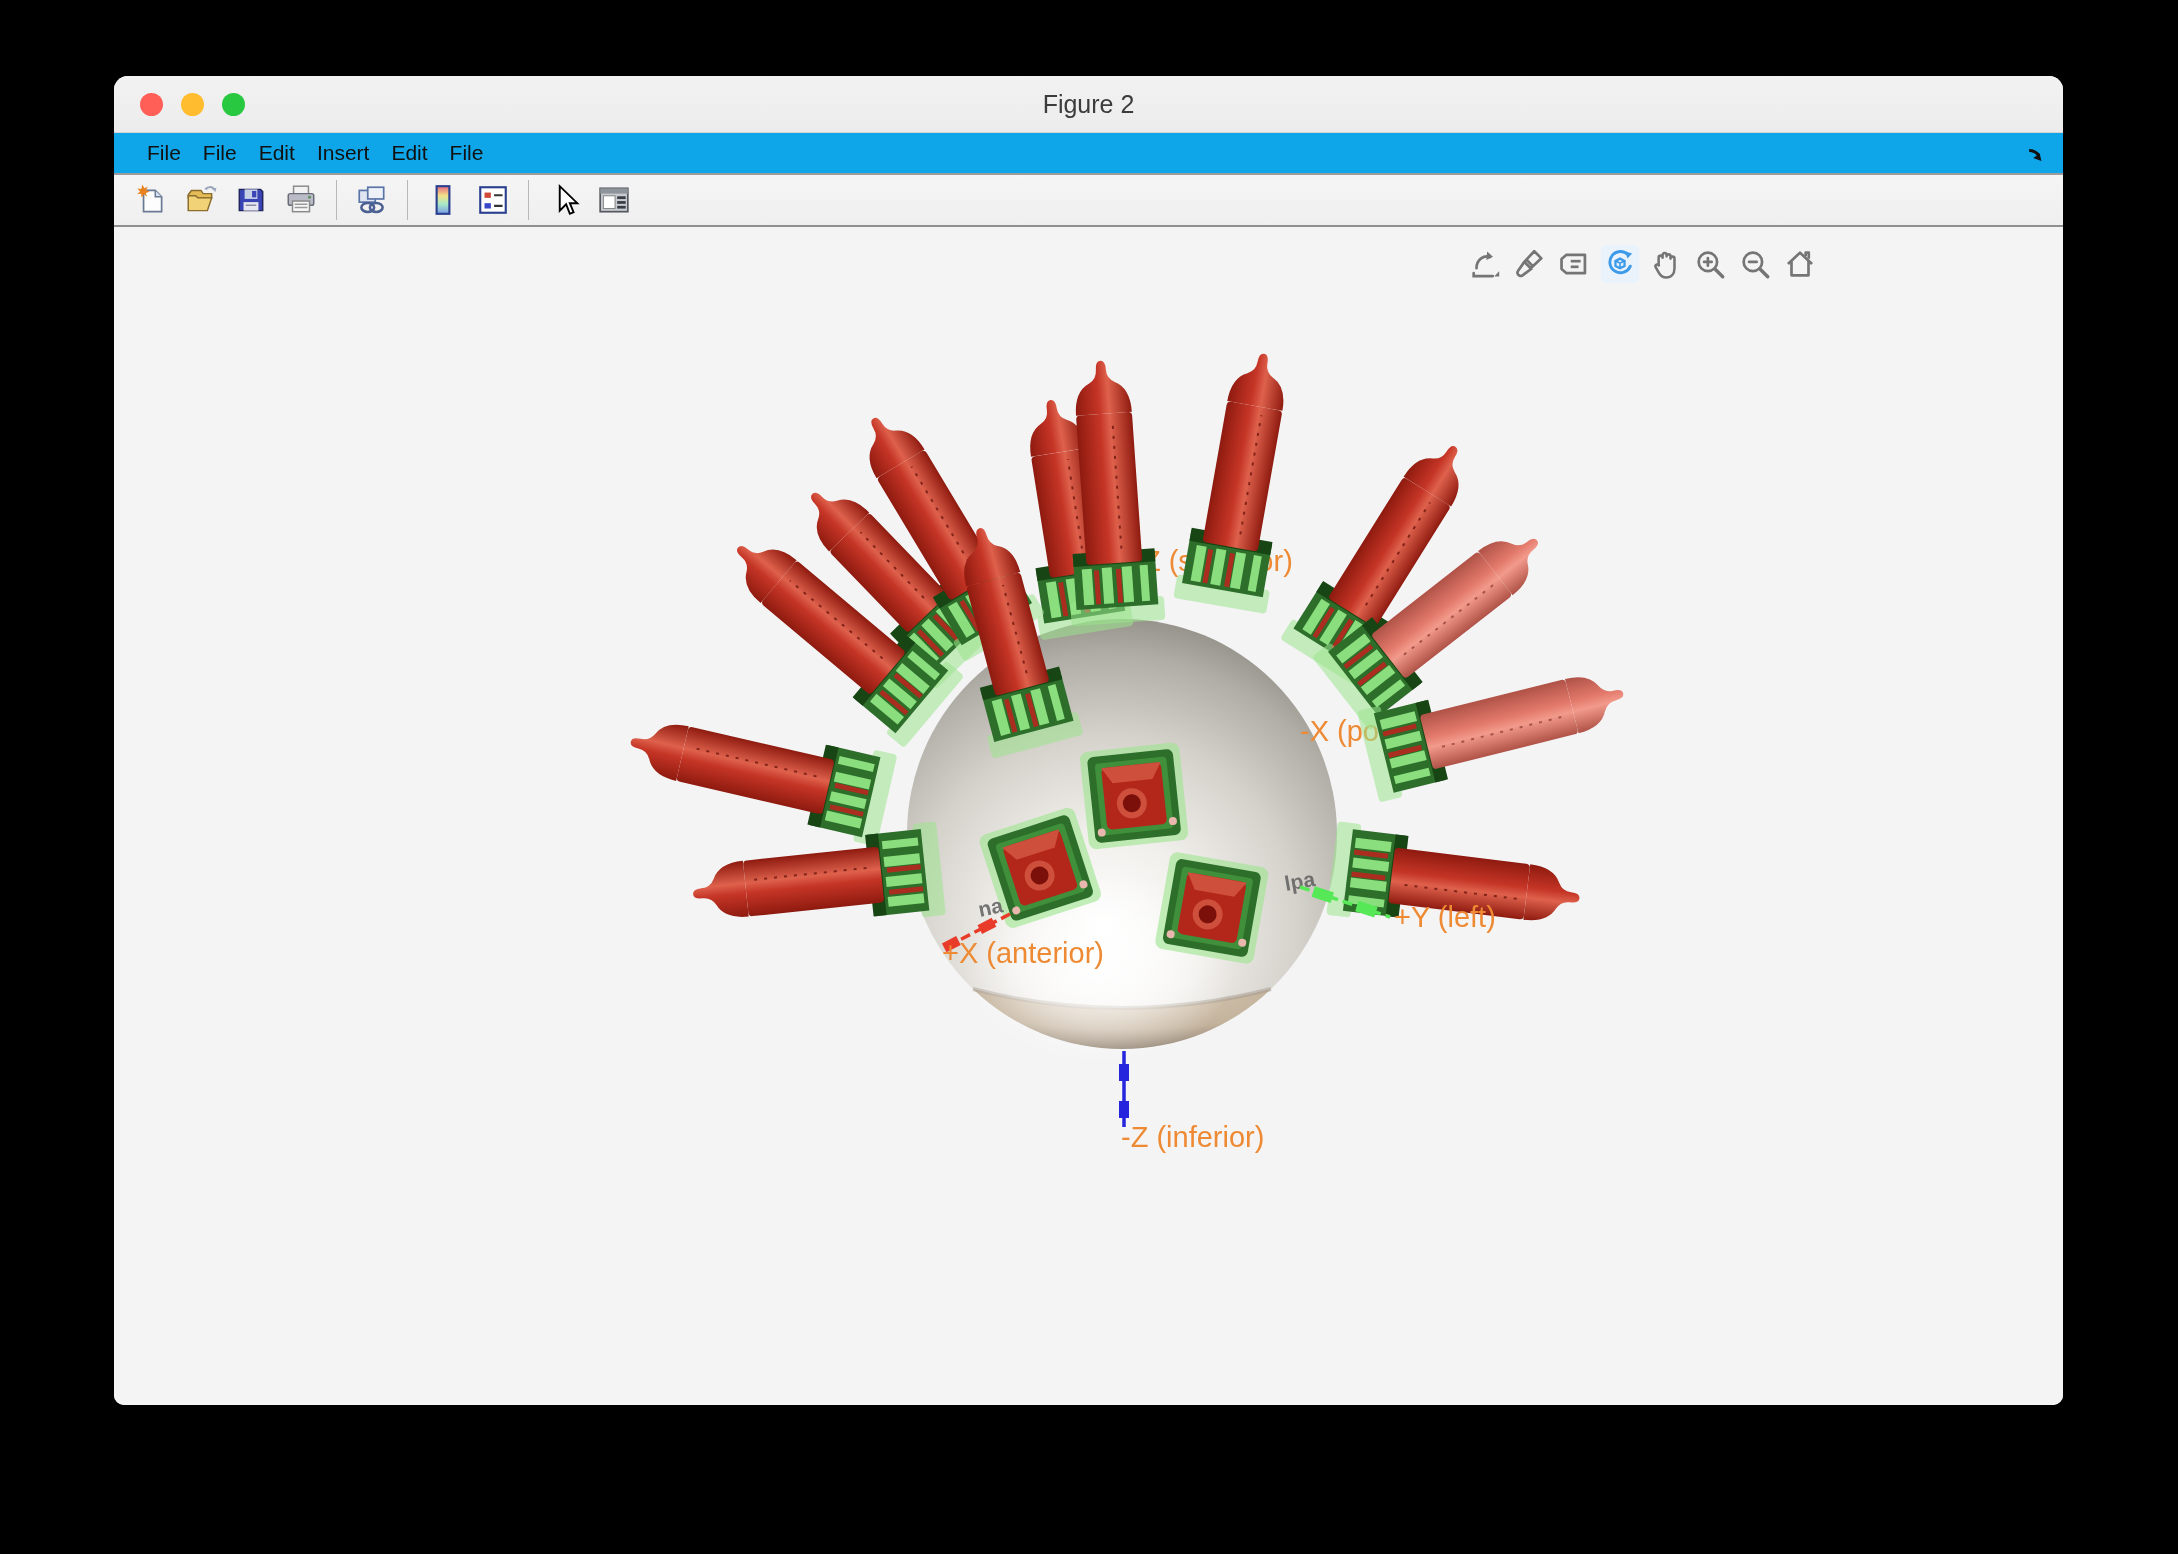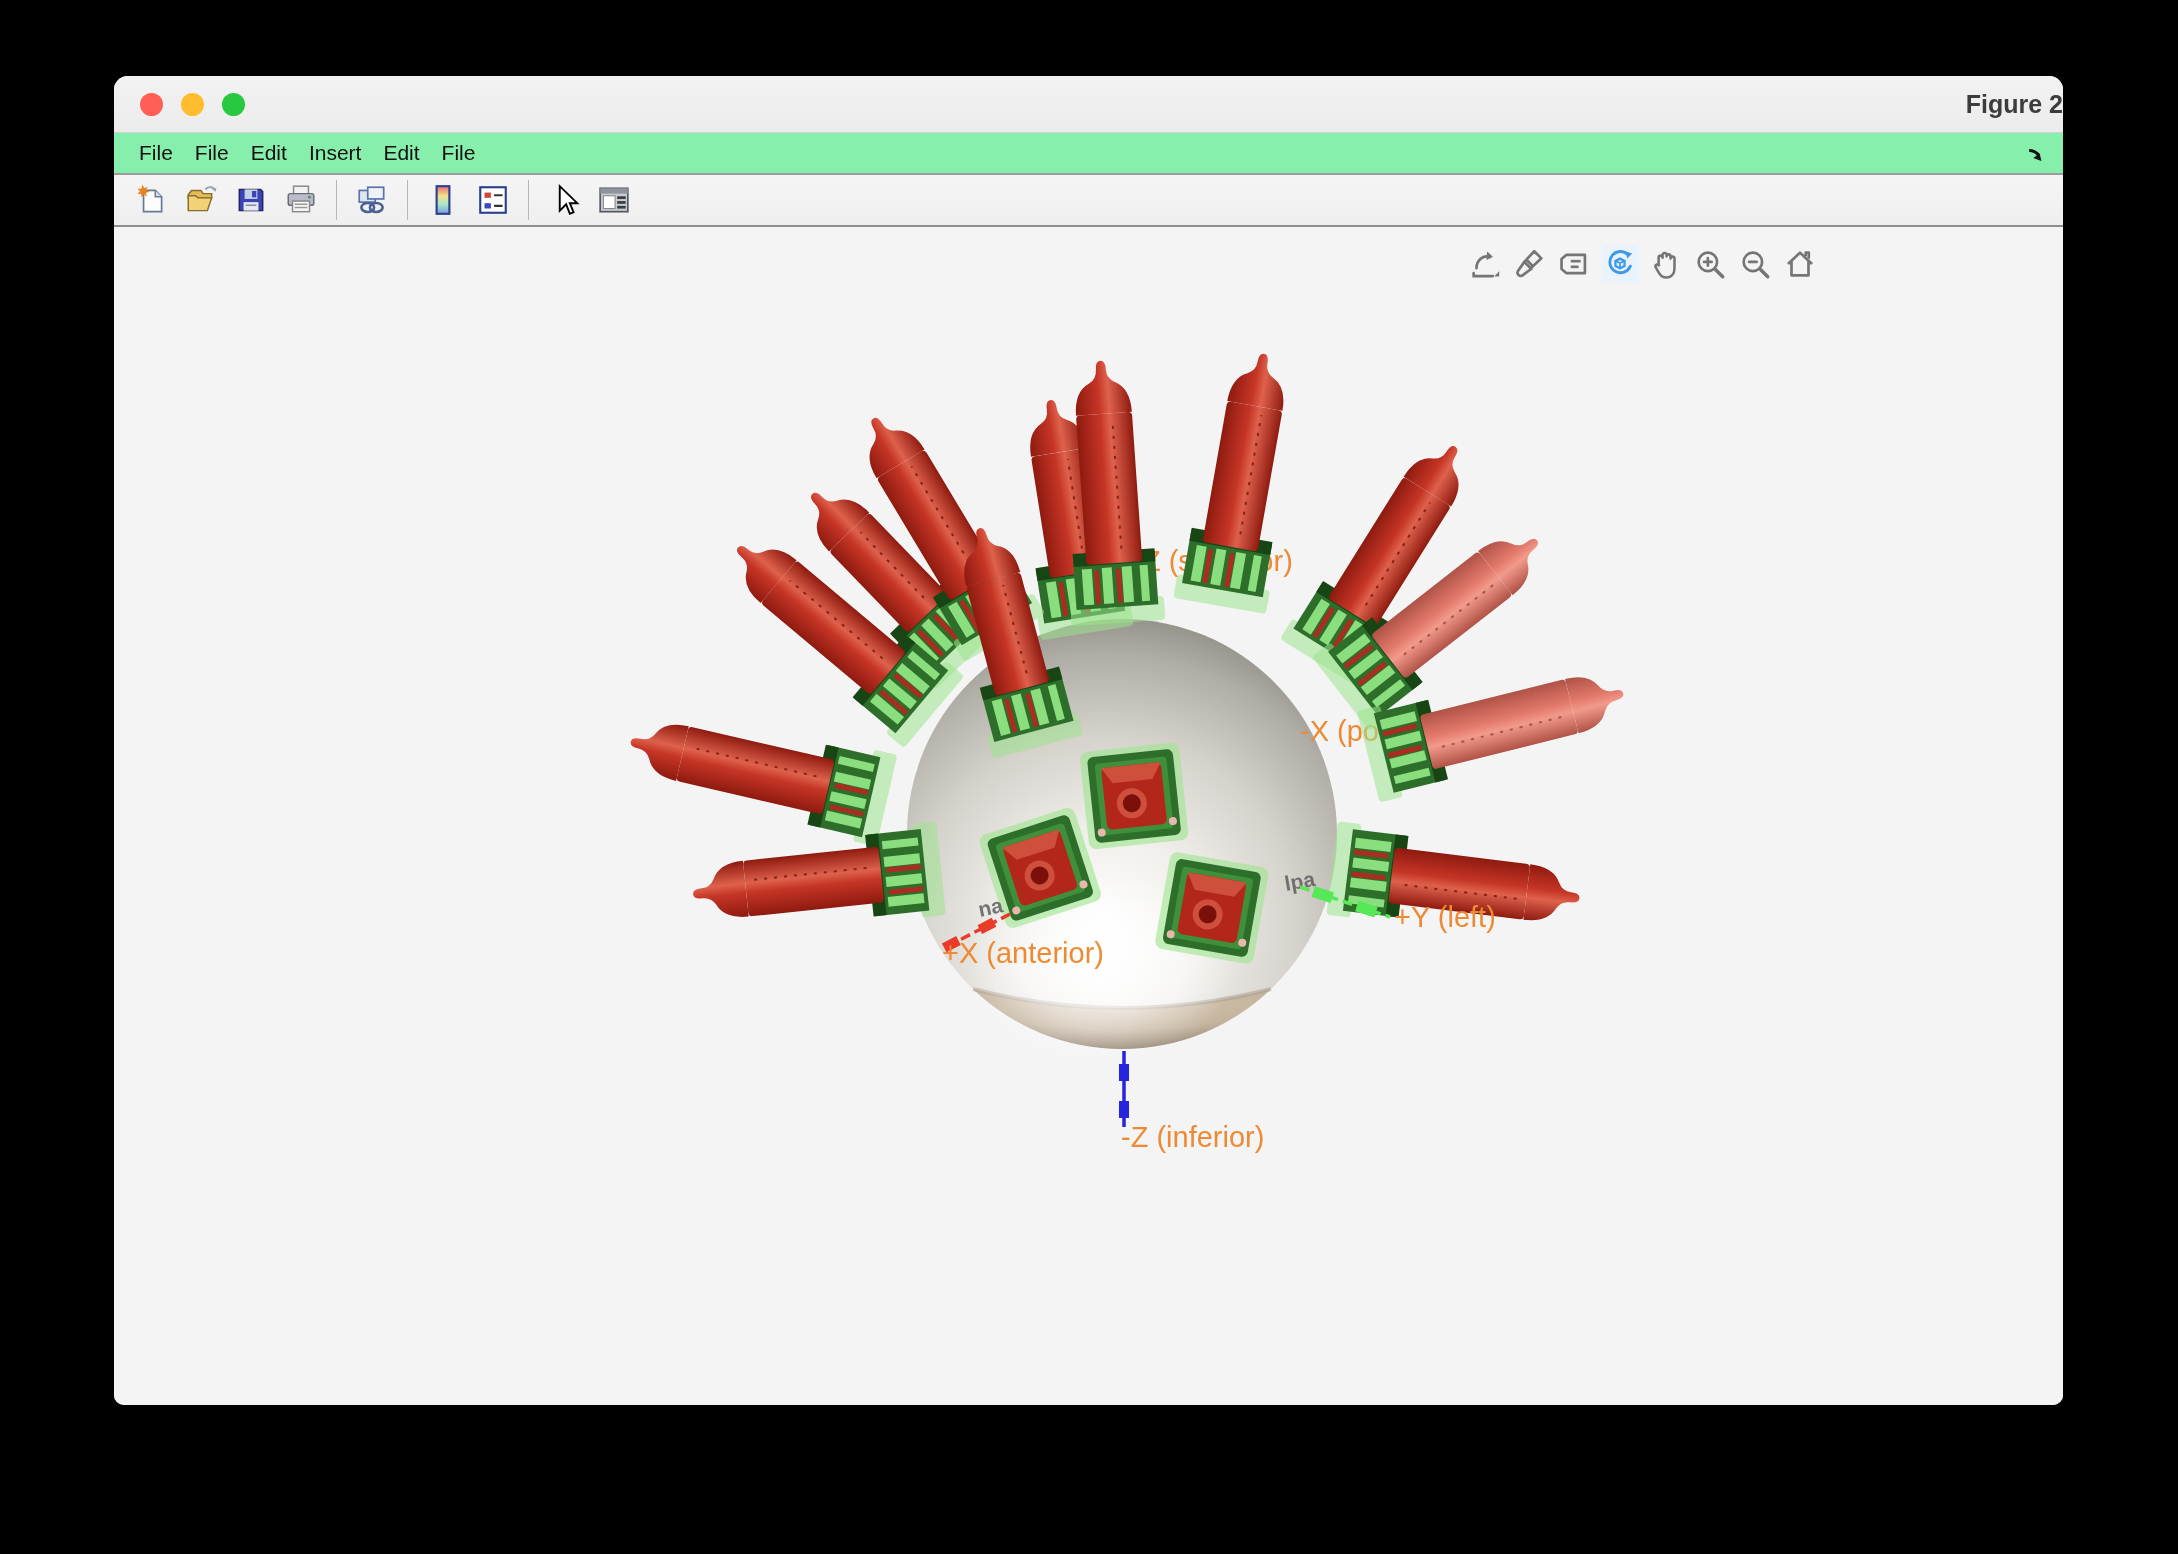--- a/index.html
+++ b/index.html
@@ -6,25 +6,25 @@
   html,body { width:2178px; height:1554px; background:#000; overflow:hidden;
               font-family:"Liberation Sans", sans-serif; }
   .window { position:absolute; left:114px; top:76px; width:1949px; height:1329px;
             background:#f4f4f5; border-radius:14px 14px 10px 10px; overflow:hidden;
             box-shadow:0 18px 60px rgba(0,0,0,.55); }
   
   .titlebar { position:relative; height:57px; background:linear-gradient(#f2f2f2,#ececec);
               border-bottom:1px solid #d4d4d4; }
   .traffic { position:absolute; top:17px; left:26px; display:flex; gap:18px; }
   .traffic span { width:23px; height:23px; border-radius:50%; display:block; }
-  .title { position:absolute; width:100%; text-align:right; line-height:57px;
-           font-size:25px; font-weight:700; color:#3c3c3c; }
+  .title { position:absolute; width:100%; text-align:center; line-height:57px;
+           font-size:25px; font-weight:400; color:#3c3c3c; }
   
-  .menubar { position:relative; height:42px; background:#86efac; border-bottom:2px solid #9c9c9c;
-             display:flex; align-items:flex-end; padding-left:14px; }
+  .menubar { position:relative; height:42px; background:#0ea5e9; border-bottom:2px solid #9c9c9c;
+             display:flex; align-items:flex-end; padding-left:22px; }
   .menubar .mi { font-size:21px; color:#111; padding:0 11px; line-height:40px; }
   .dock-arrow { position:absolute; right:14px; top:7px; }
   
   .toolbar { height:52px; background:linear-gradient(#f5f5f5,#efefef); border-bottom:2px solid #8f8f8f;
              display:flex; align-items:center; padding-left:16px; gap:8px; }
   .tbtn { width:42px; height:42px; display:flex; align-items:center; justify-content:center; border-radius:4px; }
   .tsep { width:1px; height:40px; background:#b8b8b8; margin:0 6px; }
   
   .canvas { position:relative; height:1178px; background:#f4f4f5; }
   .axtoolbar { position:absolute; left:1352px; top:18px; display:flex; gap:7px; }

